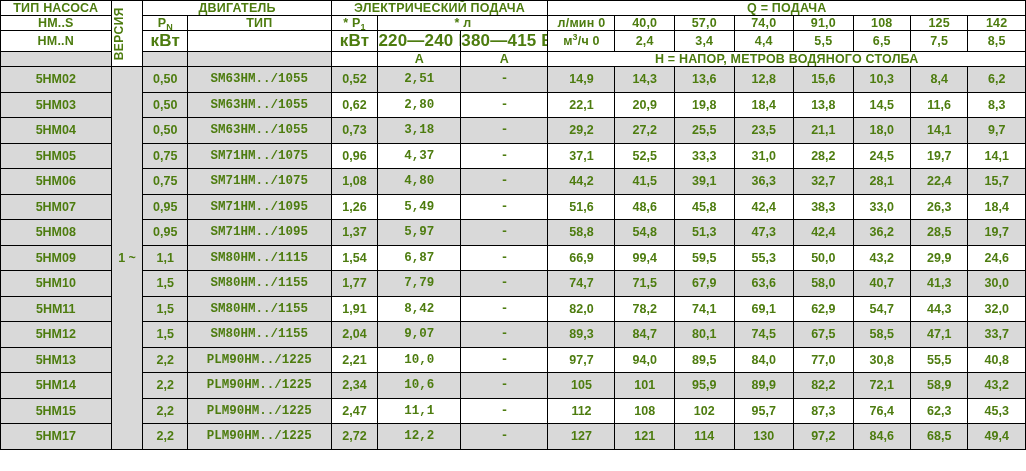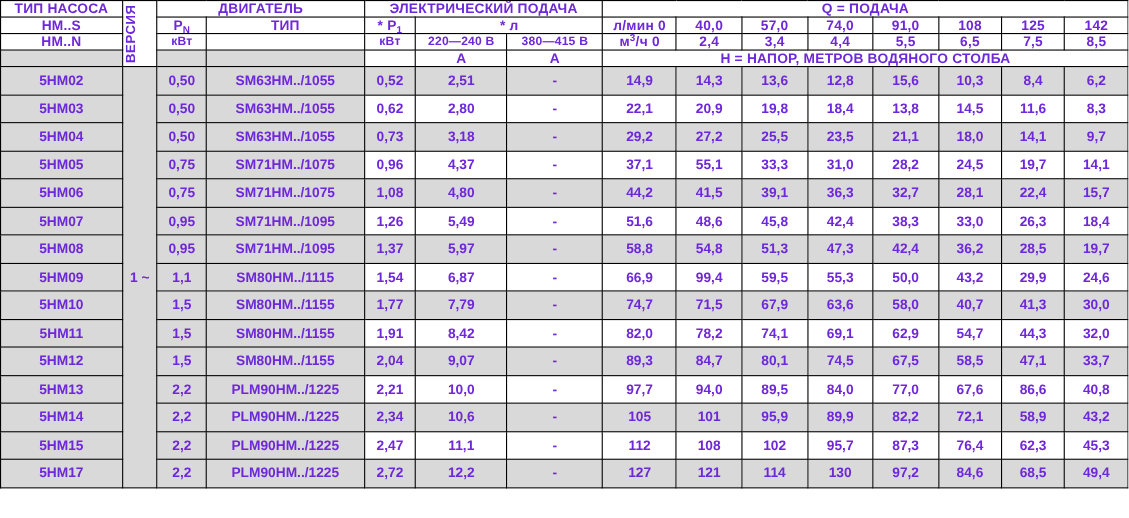--- a/index.html
+++ b/index.html
@@ -17,48 +17,48 @@
     position: relative;
     overflow: hidden;
     background: #ffffff;
   }
   table.spec {
     border-collapse: collapse;
     table-layout: fixed;
     width: 1026px;
     height: 344px;
     font-size: 12.5px;
-    color: #6d28d9;
+    color: #4d7c0f;
   }
   table.spec td, table.spec th {
     border: 1px solid #000000;
     padding: 0;
     text-align: center;
     vertical-align: middle;
     font-weight: bold;
     white-space: nowrap;
     overflow: hidden;
   }
   
   .hdr {
     background: #ffffff;
     font-size: 12.5px;
     letter-spacing: 0.2px;
   }
   .hdr-small {
-    font-size: 11px;
+    font-size: 17px;
   }
   .vertical {
     writing-mode: vertical-rl;
     transform: rotate(180deg);
     font-size: 12px;
     letter-spacing: 0.5px;
     padding: 2px 0;
   }
-  .lft { text-align: left; padding-left: 7px; }
+  .lft { text-align: left; padding-left: 7px; font-family: Liberation Mono, monospace; }
 
   
   tr.row-odd td { background: #d9d9d9; }
   tr.row-even td { background: #ffffff; }
   tr.body-row td { height: 24.5px; font-weight: bold; font-size: 12.5px; }
 
   .colgrey { background: #d9d9d9 !important; }
 
   .version-cell {
     background: #d9d9d9 !important;
@@ -204,21 +204,21 @@
       </tr>
 
       <tr class="body-row row-even">
         <td class="colgrey">5HM05</td>
         <td class="colgrey">0,75</td>
         <td class="lft colgrey">SM71HM../1075</td>
         <td>0,96</td>
         <td class="lft">4,37</td>
         <td class="lft">-</td>
         <td>37,1</td>
-        <td>55,1</td>
+        <td>52,5</td>
         <td>33,3</td>
         <td>31,0</td>
         <td>28,2</td>
         <td>24,5</td>
         <td>19,7</td>
         <td>14,1</td>
       </tr>
 
       <tr class="body-row row-odd">
         <td class="colgrey">5HM06</td>
@@ -344,22 +344,22 @@
         <td class="colgrey">2,2</td>
         <td class="lft colgrey">PLM90HM../1225</td>
         <td>2,21</td>
         <td class="lft">10,0</td>
         <td class="lft">-</td>
         <td>97,7</td>
         <td>94,0</td>
         <td>89,5</td>
         <td>84,0</td>
         <td>77,0</td>
-        <td>67,6</td>
-        <td>86,6</td>
+        <td>30,8</td>
+        <td>55,5</td>
         <td>40,8</td>
       </tr>
 
       <tr class="body-row row-odd">
         <td class="colgrey">5HM14</td>
         <td>2,2</td>
         <td class="lft">PLM90HM../1225</td>
         <td>2,34</td>
         <td class="lft">10,6</td>
         <td class="lft">-</td>

